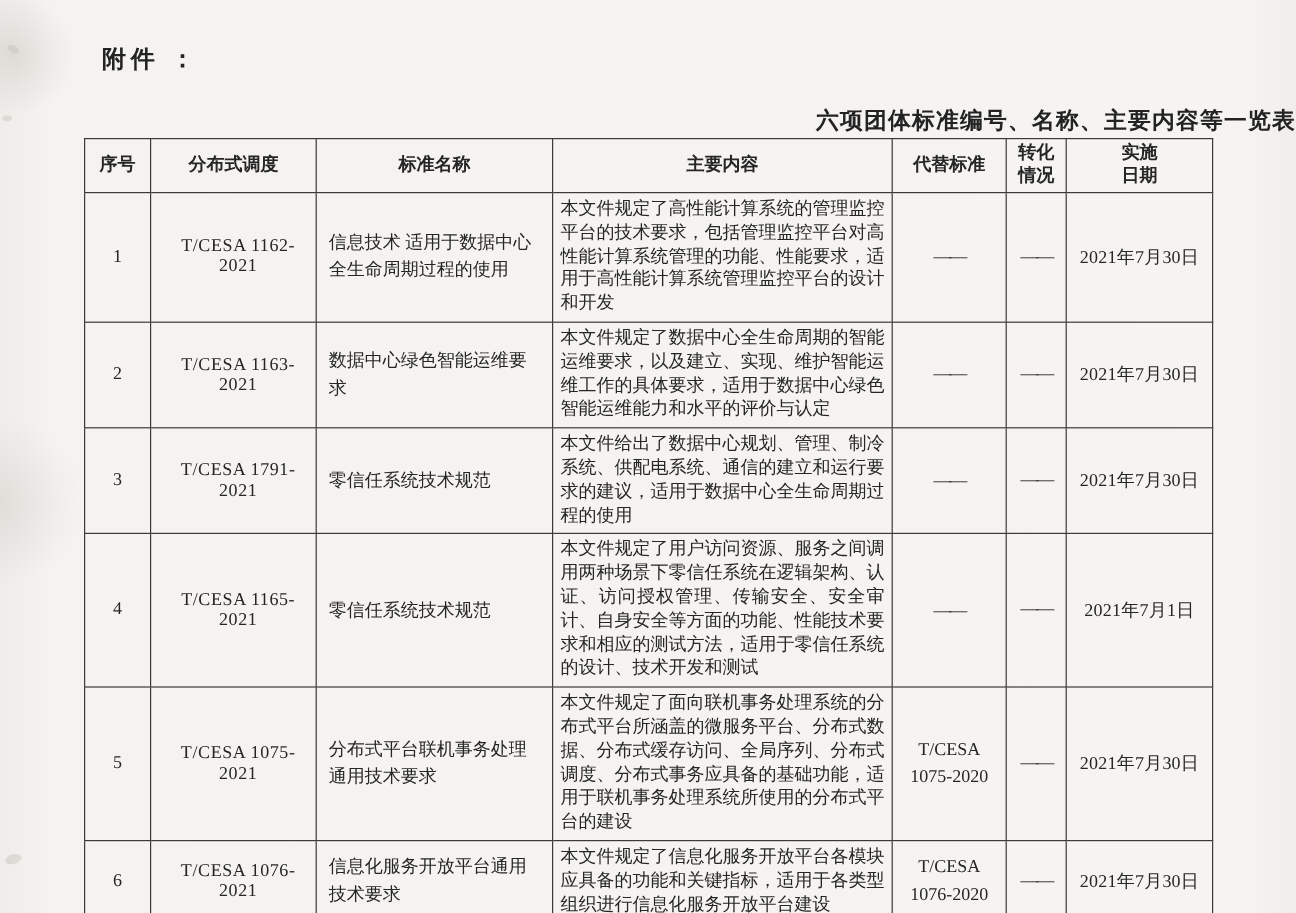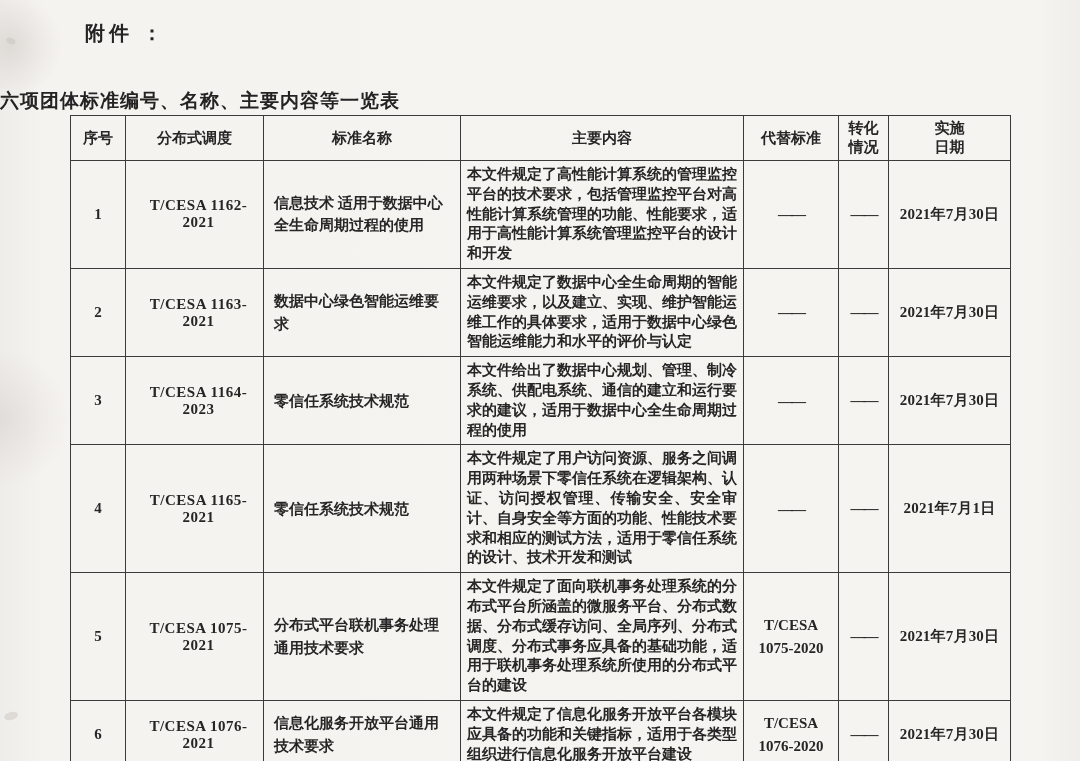--- a/index.html
+++ b/index.html
@@ -12,42 +12,41 @@
     overflow:hidden;
   }
   .page{
     position:absolute;inset:0;
     background:
       radial-gradient(circle at 0% 55%, rgba(180,175,168,.25), rgba(180,175,168,0) 6%),
       radial-gradient(circle at 1% 6%, rgba(180,175,168,.3), rgba(180,175,168,0) 4%),
       linear-gradient(90deg, #efedea 0%, #f5f3f0 4%, #f6f4f1 96%, #f0eeea 100%);
   }
   .attachment-label{
-    position:absolute;left:85px;top:20px;
+    position:absolute;left:85px;top:36px;
     font-size:20px;font-weight:bold;letter-spacing:4px;
   }
   .doc-title{
     position:absolute;left:0;top:88px;width:1080px;
-    text-align:left;font-size:19px;font-weight:bold;letter-spacing:1px;
+    text-align:right;font-size:19px;font-weight:bold;letter-spacing:1px;
   }
   table.standards{
     position:absolute;left:70px;top:115px;
     width:940px;
     border-collapse:collapse;
     table-layout:fixed;
     background:transparent;
   }
   .standards th,.standards td{
     border:1.6px solid #3a3a3a;
     vertical-align:middle;
     font-size:15px;
     color:#262626;
     padding:2px 4px;
     box-sizing:border-box;
-    font-weight:bold;
   }
   .standards thead tr{height:45px;}
   .standards th{font-weight:bold;text-align:center;white-space:pre-line;line-height:1.25;}
   col.col-seq{width:55px;}
   col.col-code{width:138px;}
   col.col-name{width:197px;}
   col.col-content{width:283px;}
   col.col-replaces{width:95px;}
   col.col-conversion{width:50px;}
   col.col-date{width:122px;}
@@ -118,21 +117,21 @@
           <td class="col-seq">2</td>
           <td class="col-code">T/CESA 1163-2021</td>
           <td class="col-name">数据中心绿色智能运维要求</td>
           <td class="col-content">本文件规定了数据中心全生命周期的智能运维要求，以及建立、实现、维护智能运维工作的具体要求，适用于数据中心绿色智能运维能力和水平的评价与认定</td>
           <td class="col-replaces dash">——</td>
           <td class="col-conversion dash">——</td>
           <td class="col-date">2021年7月30日</td>
         </tr>
         <tr>
           <td class="col-seq">3</td>
-          <td class="col-code">T/CESA 1164-2023</td>
+          <td class="col-code">T/CESA 1791-2021</td>
           <td class="col-name">零信任系统技术规范</td>
           <td class="col-content">本文件给出了数据中心规划、管理、制冷系统、供配电系统、通信的建立和运行要求的建议，适用于数据中心全生命周期过程的使用</td>
           <td class="col-replaces dash">——</td>
           <td class="col-conversion dash">——</td>
           <td class="col-date">2021年7月30日</td>
         </tr>
         <tr>
           <td class="col-seq">4</td>
           <td class="col-code">T/CESA 1165-2021</td>
           <td class="col-name">零信任系统技术规范</td>

